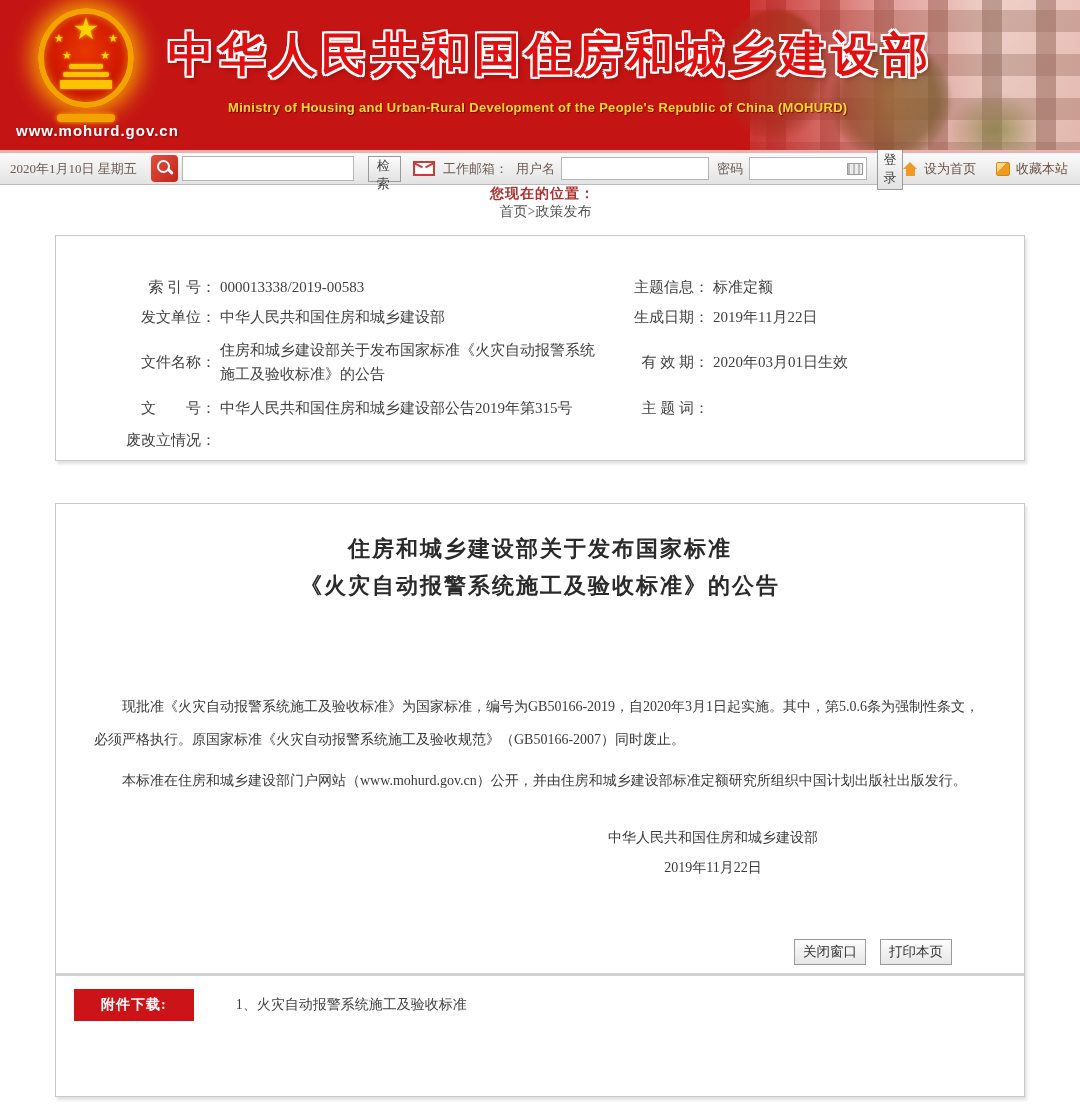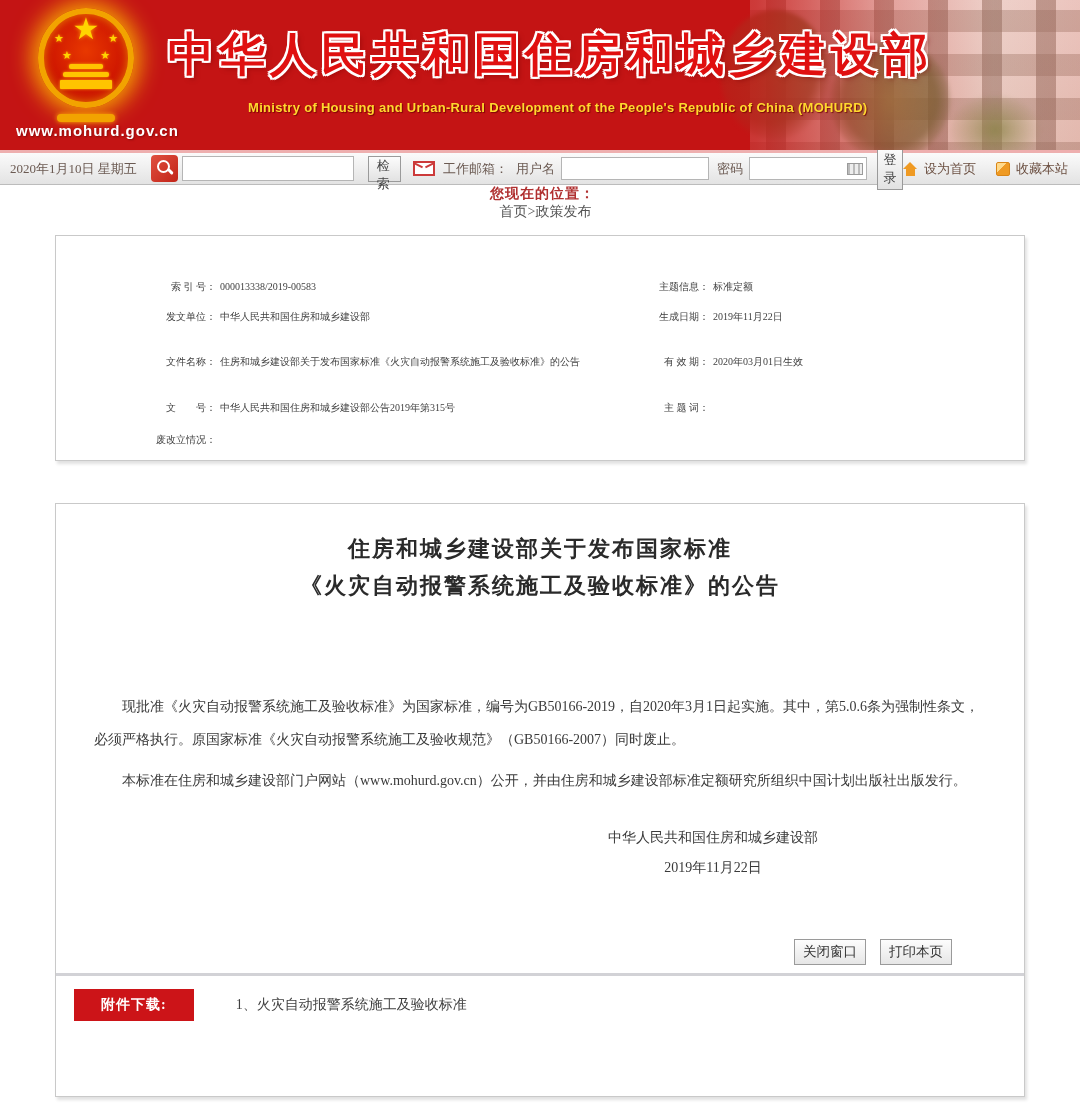--- a/index.html
+++ b/index.html
@@ -40,21 +40,21 @@
   .gate-body { margin:3px auto 0; width:52px; height:9px; background:#ffc400; border-radius:1px; box-shadow:0 0 3px #ffae00; }
   .ribbon { position:absolute; left:50%; bottom:0; transform:translateX(-50%); width:58px; height:8px;
     background:#f2a300; border-radius:4px; box-shadow:0 0 5px #ffae00; }
   .site-url { position:absolute; left:16px; top:122px; color:#ffffff; font-weight:bold; font-size:15px;
     letter-spacing:1px; font-family:"Liberation Sans",sans-serif; text-shadow:1px 1px 2px rgba(100,0,0,0.6); }
 
   .site-title { position:absolute; left:168px; top:24px; font-size:46px; font-weight:bold; color:#e01010;
     letter-spacing:5px; white-space:nowrap; font-family:"Liberation Sans","DejaVu Sans",sans-serif;
     text-shadow:-2px -2px 0 #fff, 2px -2px 0 #fff, -2px 2px 0 #fff, 2px 2px 0 #fff,
                 -2px 0 0 #fff, 2px 0 0 #fff, 0 -2px 0 #fff, 0 2px 0 #fff, 3px 3px 5px rgba(120,0,0,0.5); }
-  .site-subtitle { position:absolute; left:248px; top:100px; color:#ffd92e; font-size:13px; font-weight:bold;
+  .site-subtitle { position:absolute; left:228px; top:100px; color:#ffd92e; font-size:13px; font-weight:bold;
     font-family:"Liberation Sans",sans-serif; letter-spacing:0.3px; text-shadow:1px 1px 1px rgba(110,0,0,0.8); }
 
   
   .toolbar { width:1080px; height:35px; border-top:3px solid #eeafaf; border-bottom:1px solid #bcbcbc;
     background:linear-gradient(to bottom,#fbfbfb,#e3e3e3); display:flex; align-items:center; font-size:13px; color:#6b5a52; }
   .tb-date { margin-left:10px; white-space:nowrap; }
   .search-ico { width:27px; height:27px; margin-left:14px; background:linear-gradient(135deg,#e05040,#c22418);
     border-radius:4px; position:relative; flex:none; cursor:pointer; }
   .search-ico::before { content:""; position:absolute; left:6px; top:5px; width:9px; height:9px;
     border:2.5px solid #fff; border-radius:50%; }
@@ -90,21 +90,21 @@
   
   .breadcrumb { height:50px; display:flex; align-items:center; padding-left:5px; font-size:14px;flex-direction:column; }
   .bc-label { color:#b03030; font-weight:bold; letter-spacing:1px; }
   .bc-path { color:#555; margin-left:6px; }
 
   
   .box { width:970px; margin-left:55px; background:#fff; border:1px solid #c9c9c9;
     box-shadow:2px 3px 3px rgba(0,0,0,0.12); }
   .info-box { height:226px; padding:36px 18px 0 0; }
   .info-grid { display:grid; grid-template-columns:545px 1fr; grid-template-rows:30px 30px 60px 32px 32px; }
-  .cell { display:flex; align-items:center; font-size:10px; color:#3f3f3f; }
+  .cell { display:flex; align-items:center; font-size:15px; color:#3f3f3f; }
   .cell .lbl { flex:none; text-align:right; white-space:pre; }
   .col1 .lbl { width:160px; }
   .col2 .lbl { width:108px; }
   .cell .val { margin-left:4px; line-height:1.6; }
   .c-l1{grid-column:1;grid-row:1;} .c-l2{grid-column:1;grid-row:2;} .c-l3{grid-column:1;grid-row:3;font-family:Liberation Serif, serif;}
   .c-l4{grid-column:1;grid-row:4;} .c-l5{grid-column:1;grid-row:5;}
   .c-r1{grid-column:2;grid-row:1;} .c-r2{grid-column:2;grid-row:2;} .c-r3{grid-column:2;grid-row:3;}
   .c-r4{grid-column:2;grid-row:4;}
 
   .gap { height:42px; }

